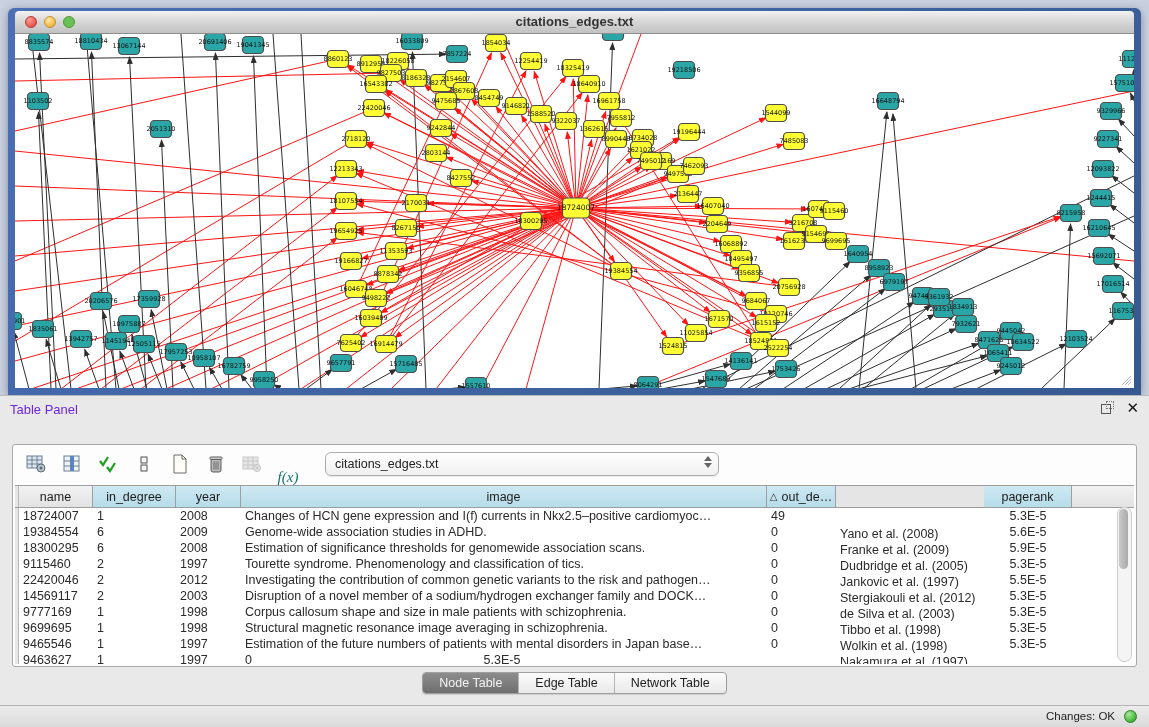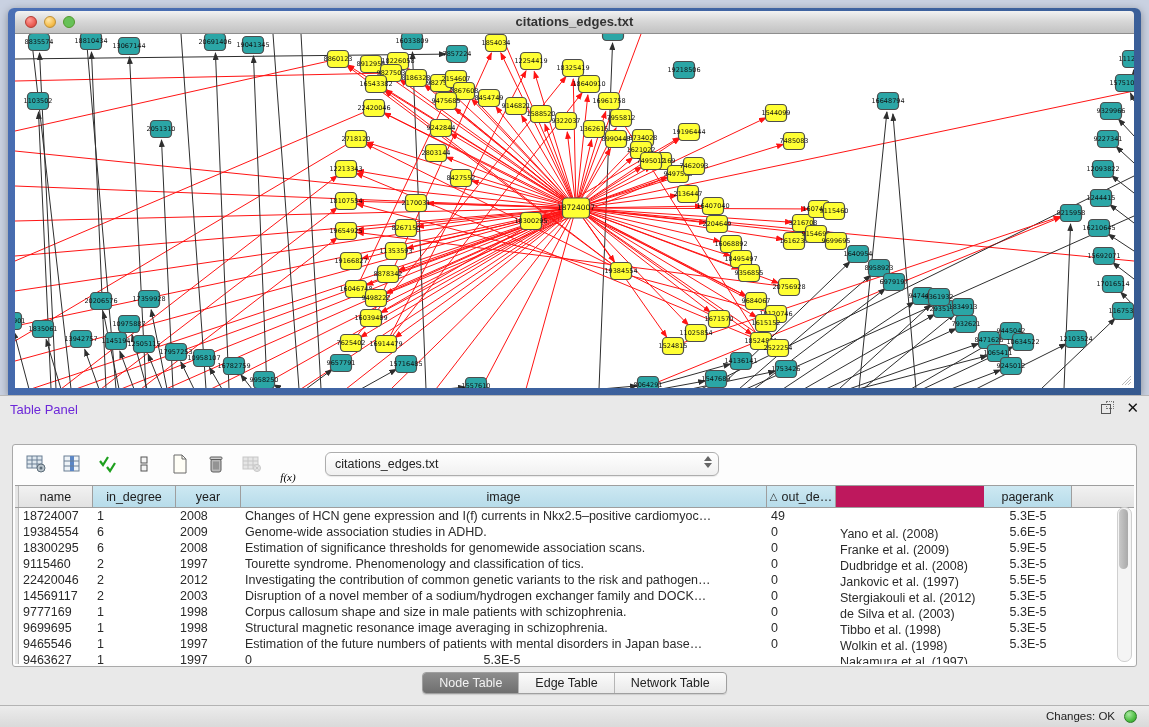--- a/index.html
+++ b/index.html
@@ -32,31 +32,31 @@
   .float-icon{width:13px;height:13px;position:relative;}
   .float-icon:before{content:"";position:absolute;left:0;bottom:0;width:8px;height:8px;border:1.5px solid #555;}
   .float-icon:after{content:"";position:absolute;right:0;top:0;width:6px;height:6px;border:1.5px dotted #777;}
   .close-x{font-size:15px;font-weight:bold;color:#111;line-height:13px;cursor:default;}
 
   .tp-inner{position:absolute;left:12px;top:48px;width:1125px;height:223px;
     background:#fdfdfd;border:1px solid #a9a9a9;border-radius:3px;box-sizing:border-box;}
   .tp-toolbar{position:relative;height:38px;display:flex;align-items:center;padding-left:12px;gap:14px;}
   .tb-icon{width:22px;height:22px;display:flex;align-items:center;justify-content:center;}
   .tb-icon svg{display:block;}
-  .fx{font-family:"Liberation Serif","DejaVu Serif",serif;font-style:italic;font-size:11px;color:#000000;margin-top:26px;}
+  .fx{font-family:"Liberation Serif","DejaVu Serif",serif;font-style:italic;font-size:15px;color:#0f766e;margin-top:26px;}
   .table-select{margin-left:12px;width:392px;height:22px;border:1px solid #adadad;border-radius:6px;
     background:linear-gradient(#ffffff,#f0f0f0);display:flex;align-items:center;position:relative;
     box-shadow:0 1px 1px rgba(0,0,0,.08);}
   .table-select .val{font-size:12.5px;color:#222;padding-left:9px;}
   .stepper{position:absolute;right:6px;top:3px;display:flex;flex-direction:column;gap:2px;}
   .stepper i{width:0;height:0;border-left:4px solid transparent;border-right:4px solid transparent;}
   .stepper .up{border-bottom:5px solid #666;}
   .stepper .dn{border-top:5px solid #666;}
 
-  .grid{position:absolute;left:2px;right:2px;top:40px;bottom:2px;overflow:hidden;background:#be185d;}
+  .grid{position:absolute;left:2px;right:2px;top:40px;bottom:2px;overflow:hidden;background:#e5e5e5;}
   .hrow{display:flex;height:21px;border-top:1px solid #9e9e9e;border-bottom:1px solid #9e9e9e;}
   .hcell{box-sizing:border-box;border-right:1px solid #9e9e9e;background:linear-gradient(#cde8f2,#b7dcea);
     font-size:12.5px;color:#1c1c1c;display:flex;align-items:center;justify-content:center;overflow:hidden;white-space:nowrap;}
   .hcell.gray{background:linear-gradient(#f2f2f2,#e2e2e2);}
   .hcell .tri{margin-right:4px;font-size:10px;color:#333;}
   .tbody .trow{display:flex;height:16px;align-items:center;font-size:12.5px;color:#2a2a2a;background:#fff;}
   .tcell{box-sizing:border-box;padding:0 4px;white-space:nowrap;overflow:hidden;}
   .gutter{width:3px;background:#e6e6e6;border-right:1px solid #bbb;align-self:stretch;}
   .c0{width:74px;}.c1{width:83px;}.c2{width:65px;}.c3{width:526px;}
   .c4{width:69px;}.c5{width:148px;text-align:left;margin-top:36px;}.c6{width:88px;text-align:center;}
@@ -668,21 +668,21 @@
             <div class="tcell c5">Franke et al. (2009)</div>
             <div class="tcell c6">5.6E-5</div>
           </div>
           <div class="trow">
             <div class="gutter"></div>
             <div class="tcell c0">18300295</div>
             <div class="tcell c1">6</div>
             <div class="tcell c2">2008</div>
             <div class="tcell c3">Estimation of significance thresholds for genomewide association scans.</div>
             <div class="tcell c4">0</div>
-            <div class="tcell c5">Dudbridge et al. (2008)</div>
+            <div class="tcell c5">Dudbridge et al. (2005)</div>
             <div class="tcell c6">5.9E-5</div>
           </div>
           <div class="trow">
             <div class="gutter"></div>
             <div class="tcell c0">9115460</div>
             <div class="tcell c1">2</div>
             <div class="tcell c2">1997</div>
             <div class="tcell c3">Tourette syndrome. Phenomenology and classification of tics.</div>
             <div class="tcell c4">0</div>
             <div class="tcell c5">Jankovic et al. (1997)</div>

